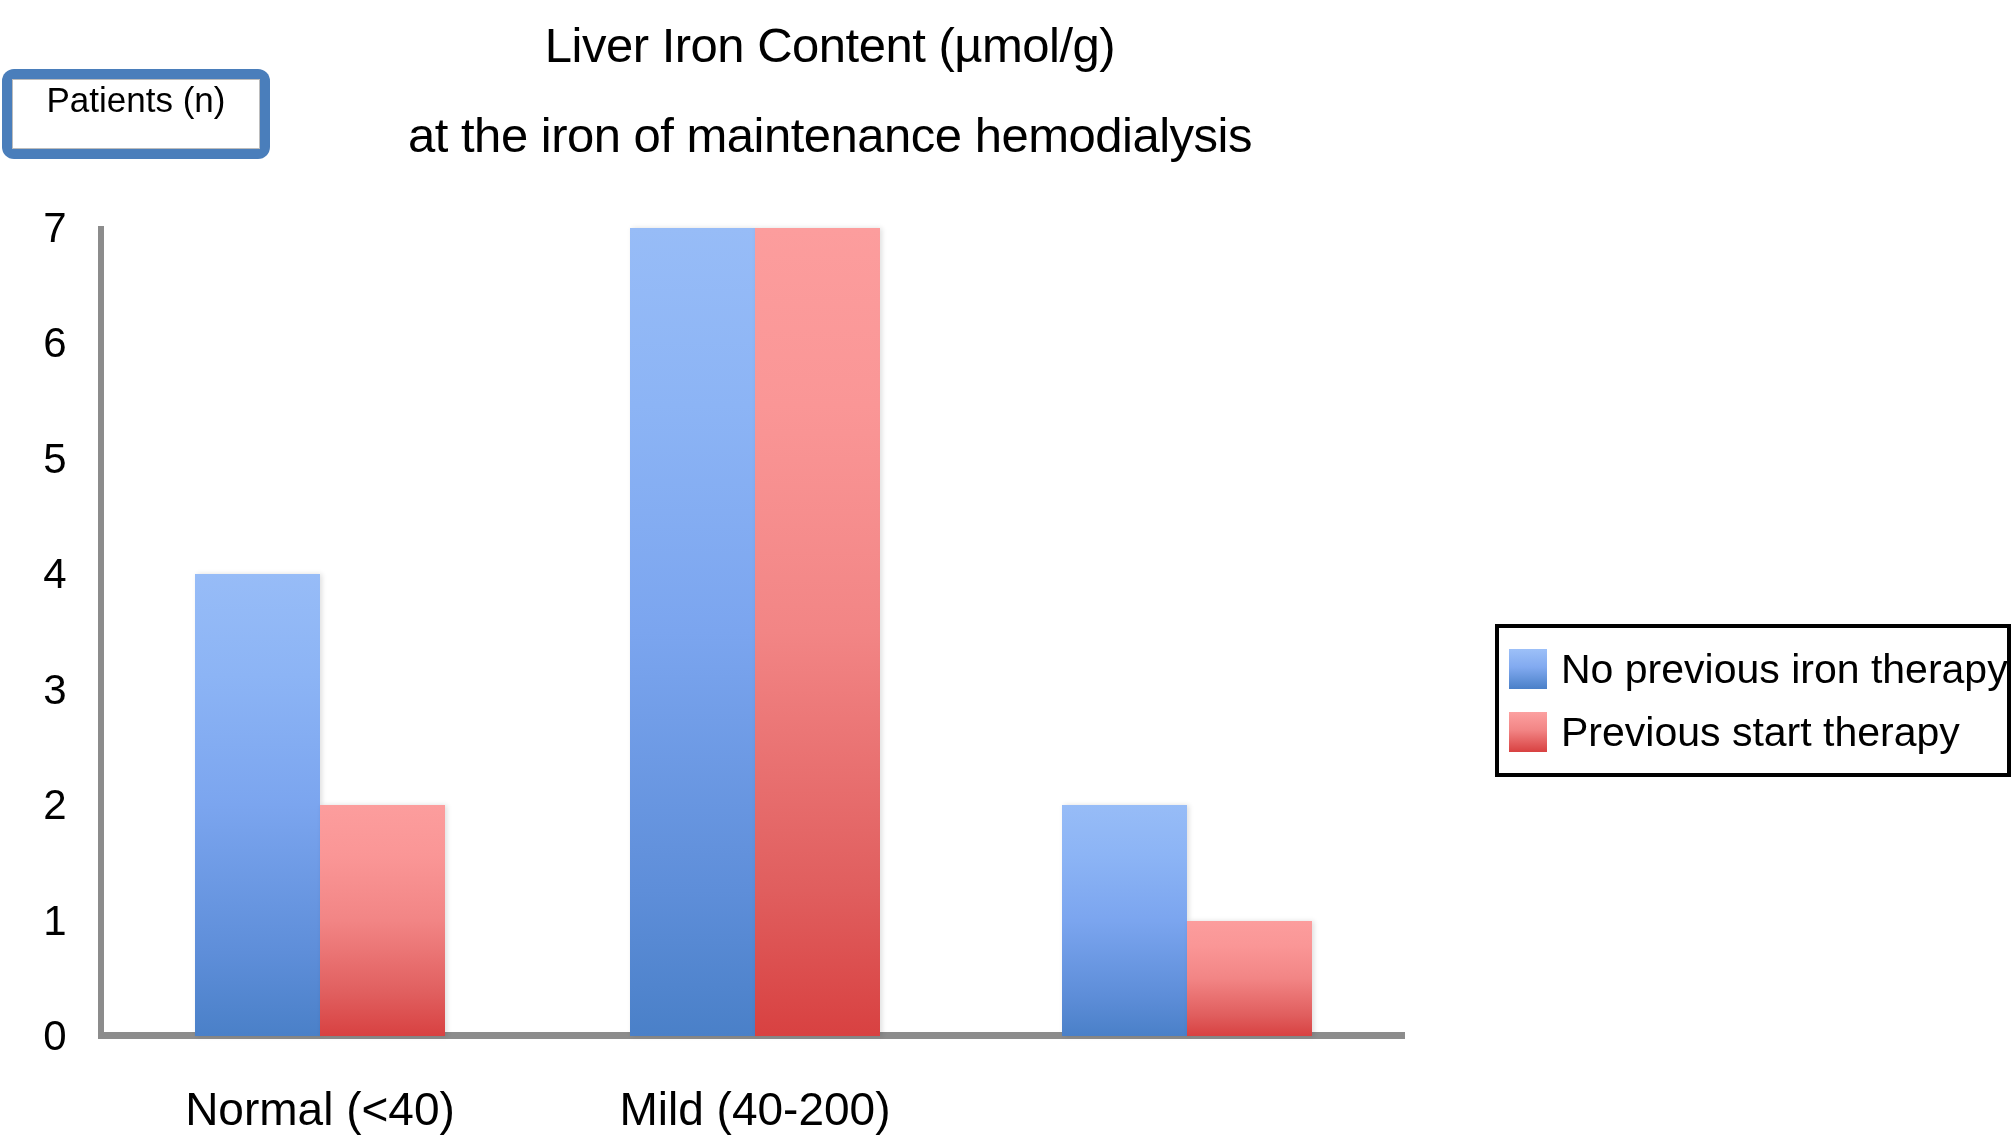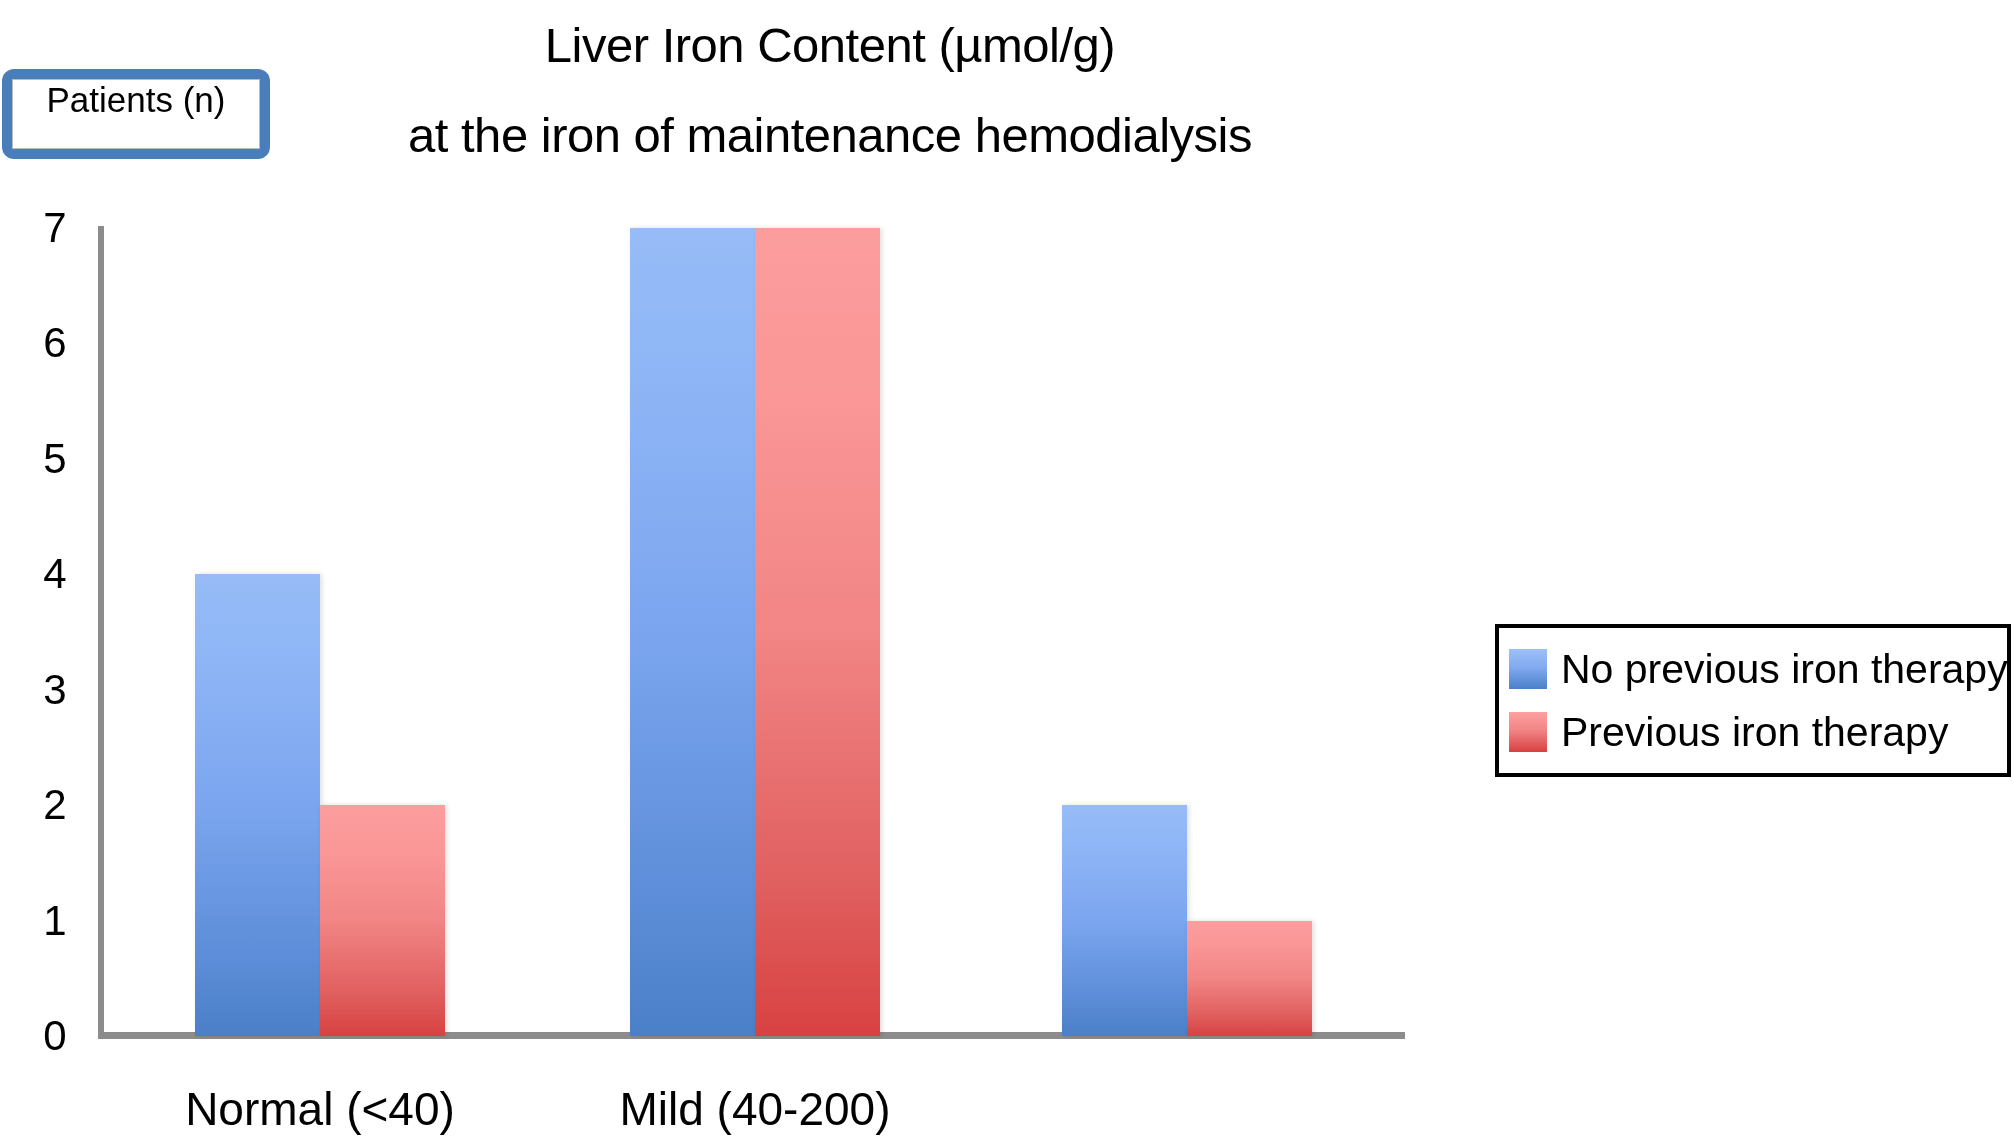--- a/index.html
+++ b/index.html
@@ -221,17 +221,17 @@
       <div class="catlabel" style="left: 657px;">Mild (40-200)</div>
     </div>
 
   <div id="legend">
       <div class="legend-row">
         <span class="legend-swatch blue"></span>
         <span class="legend-label">No previous iron therapy</span>
       </div>
       <div class="legend-row">
         <span class="legend-swatch red"></span>
-        <span class="legend-label">Previous iron therapy</span>
+        <span class="legend-label">Previous start therapy</span>
       </div>
     </div>
 
 </div>
 
 </body></html>

